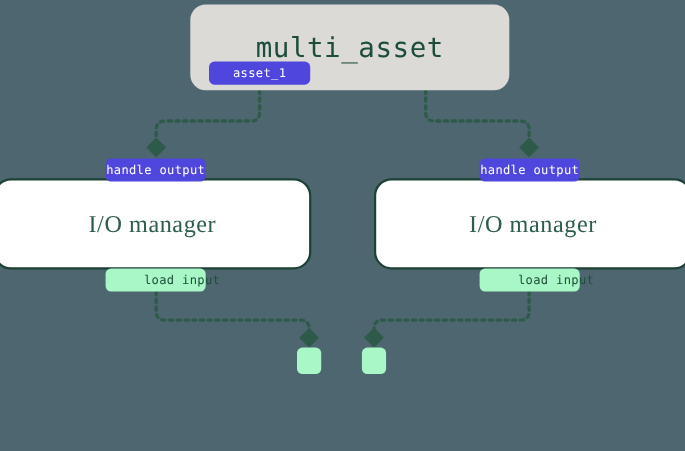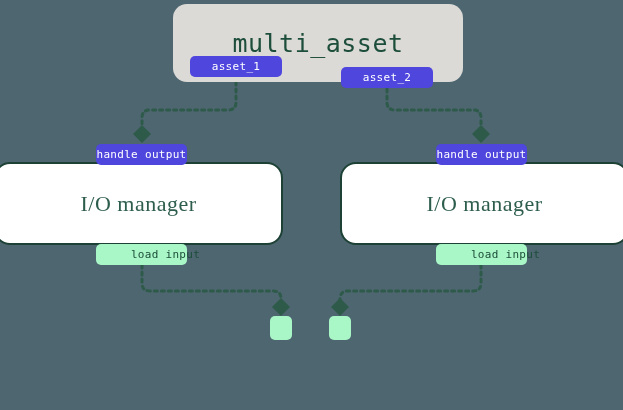--- a/index.html
+++ b/index.html
@@ -154,23 +154,20 @@
   </svg>
 
   <div class="op-box" id="multi-asset-box">
     <span class="op-label">multi_asset</span>
   </div>
 
   <div class="badge purple" id="badge-asset1">
     <span>asset_1</span>
   </div>
 
-  <div class="badge purple" id="badge-asset2">
-    <span>asset_2</span>
-  </div>
 
   <div class="iom-box" id="iom-left">
     <span class="op-label">I/O manager</span>
   </div>
 
   <div class="badge purple" id="badge-handle-left">
     <span>handle output</span>
   </div>
 
   <div class="badge green" id="badge-load-left">

